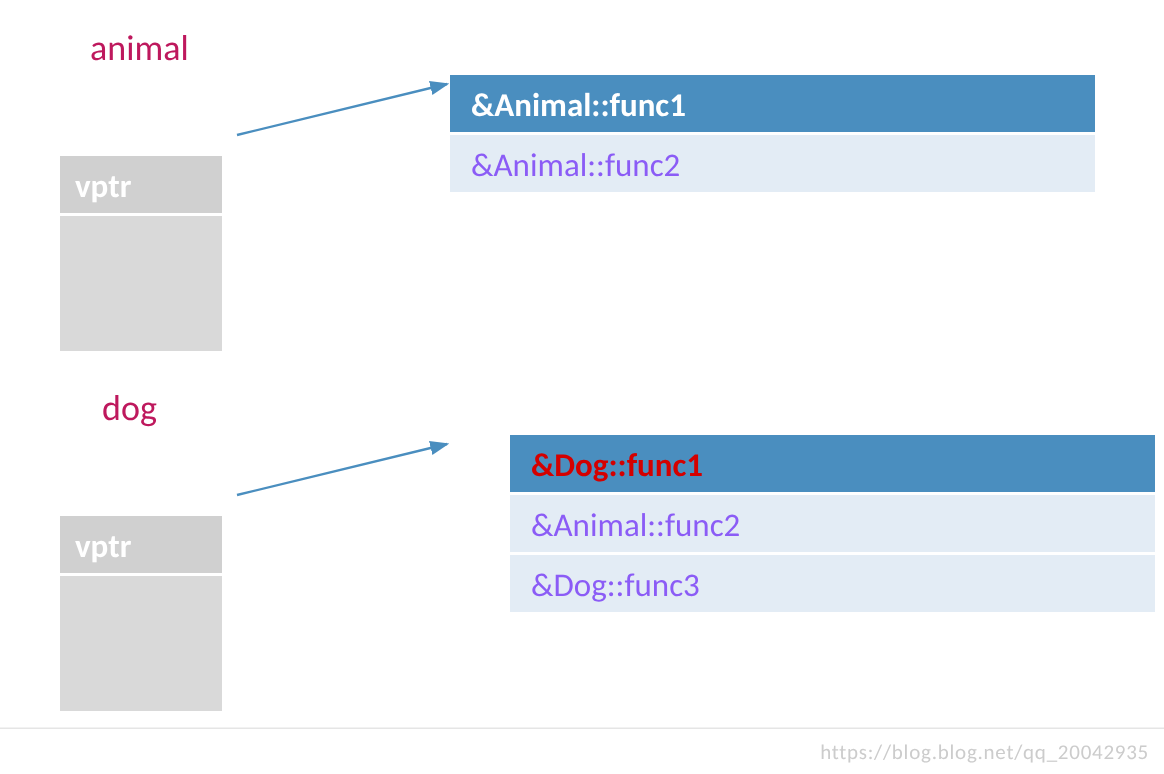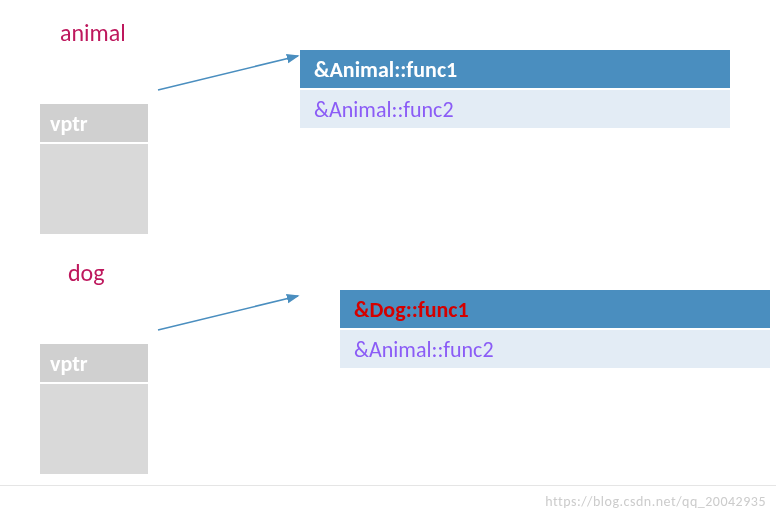--- a/index.html
+++ b/index.html
@@ -103,25 +103,26 @@
 <div class="obj-label" style="left:68px; top:258px;">dog</div>
 
 <div class="obj-box" style="left:40px; top:296px;">
   <div class="vptr-cell">vptr</div>
   <div class="data-cell"></div>
 </div>
 
 <div class="vtable" style="left:300px; top:290px;margin-left:40px;">
   <div class="vtable-row row-header override">&amp;Dog::func1</div>
   <div class="vtable-row row-normal">&amp;Animal::func2</div>
+  <div class="vtable-row row-normal">&amp;Dog::func3</div>
 </div>
 
 <svg class="arrow" style="left:150px; top:282px;" width="160" height="60">
   <defs>
     <marker id="ah2" markerWidth="8" markerHeight="8" refX="7" refY="3" orient="auto">
       <path d="M0,0 L8,3 L0,6 Z" fill="#4a8ebf"></path>
     </marker>
   </defs>
   <line x1="8" y1="48" x2="148" y2="14" stroke="#4a8ebf" stroke-width="1.6" marker-end="url(#ah2)"></line>
 </svg>
 
 <div class="frame-line"></div>
-<div class="watermark">https://blog.csdn.net/qq_20042935</div>
+<div class="watermark">https://blog.blog.net/qq_20042935</div>
 
 </body></html>

